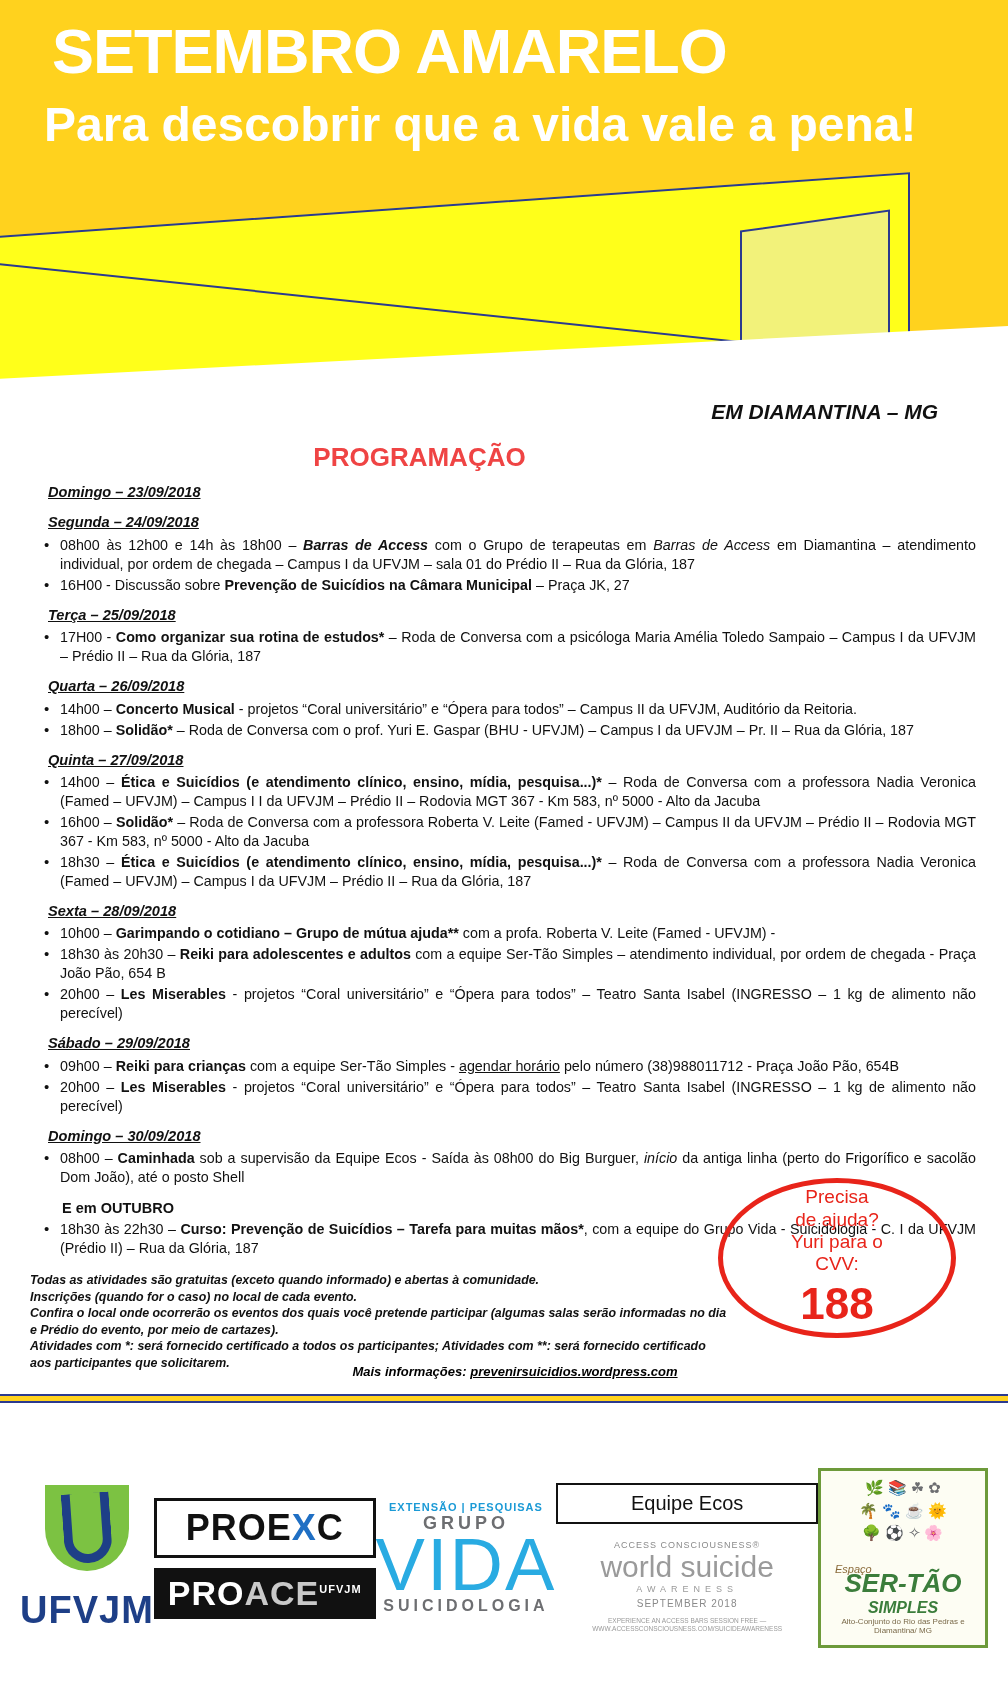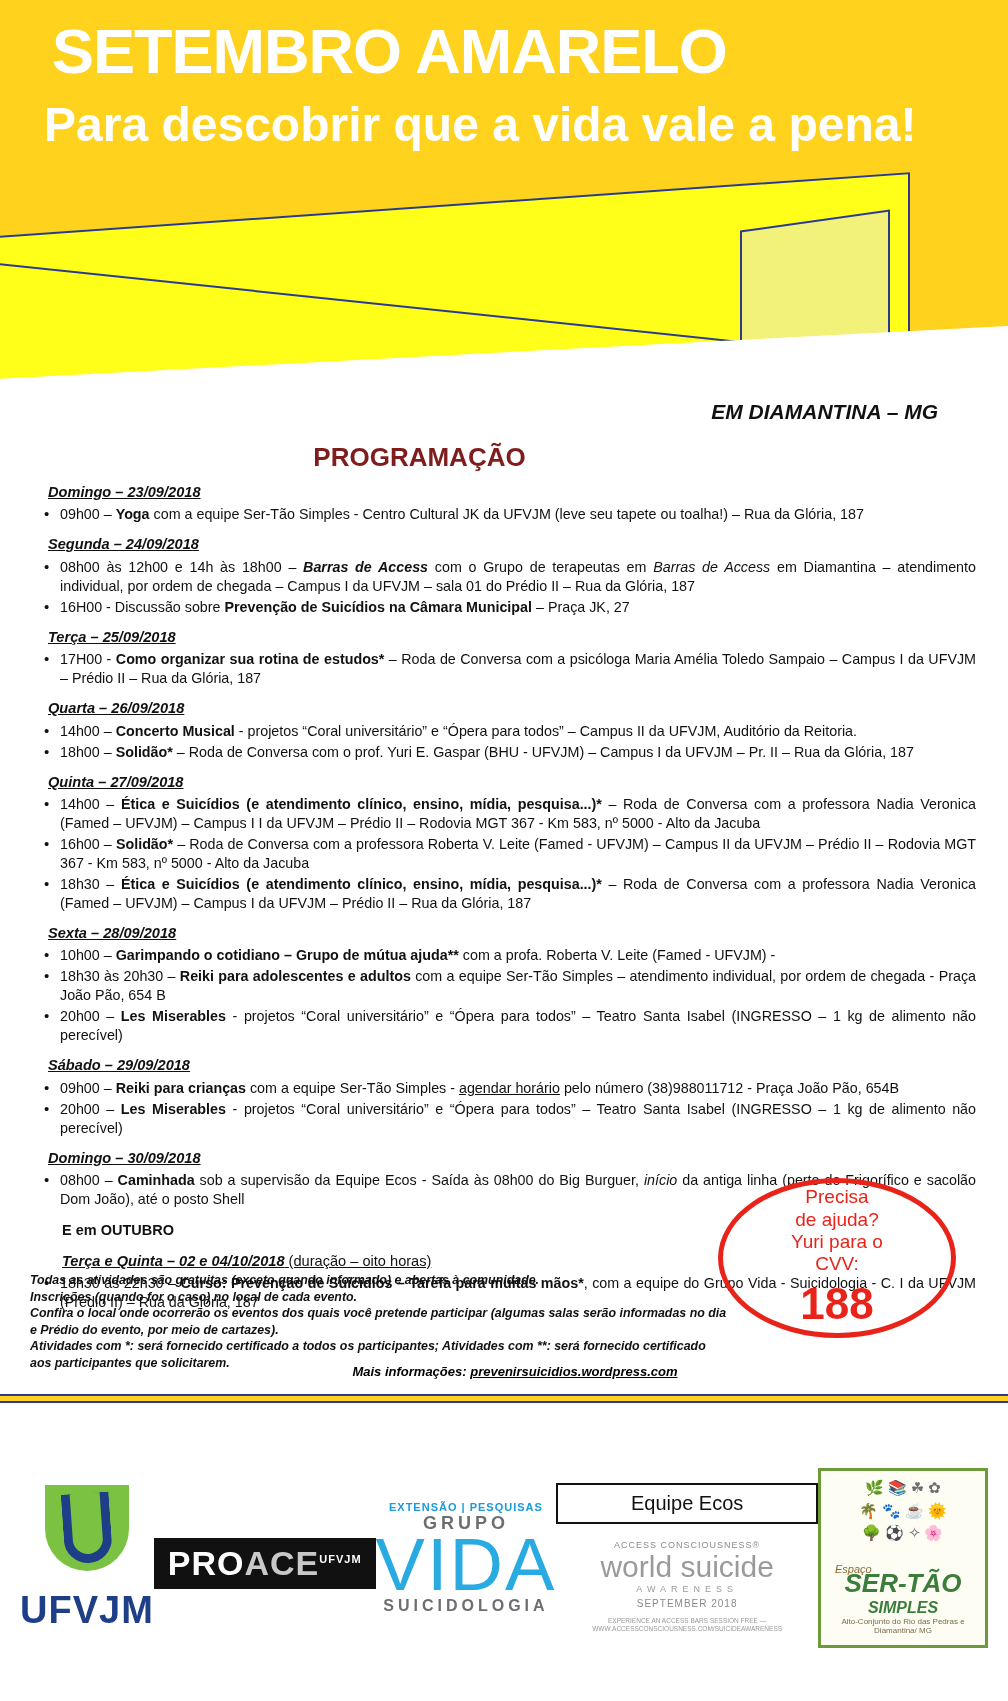--- a/index.html
+++ b/index.html
@@ -59,21 +59,21 @@
   }
 
   .city {
     position:absolute; right:70px; top:400px;
     font-style:italic; font-weight:bold; font-size:21px; color:#111;
   }
 
   
   .prog-title {
     position:absolute; left:0; top:442px; width:839px;
-    text-align:center; font-size:26px; font-weight:bold; color:#7f1d1d;
+    text-align:center; font-size:26px; font-weight:bold; color:#ef4444;
   }
   .content {
     position:absolute; left:36px; top:472px; width:940px;
     font-size:14.3px; color:#111; line-height:1.33;
   }
   .day {
     font-weight:bold; font-style:italic; font-size:14.6px;
     text-decoration:underline; margin:11px 0 3px 12px;
   }
   ul { list-style:none; margin:0; padding:0; }
@@ -194,23 +194,20 @@
   <div class="banner-sub">Para descobrir que a vida vale a pena!</div>
 </div>
 
 <div class="city">EM DIAMANTINA – MG</div>
 
 <div class="prog-title">PROGRAMAÇÃO</div>
 
 <div class="content">
   <div id="days-container">
       <div class="day">Domingo – 23/09/2018</div>
-      <ul>
-        <li>09h00 – <b>Yoga</b> com a equipe Ser-Tão Simples - Centro Cultural JK da UFVJM (leve seu tapete ou toalha!) – Rua da Glória, 187</li>
-      </ul>
       <div class="day">Segunda – 24/09/2018</div>
       <ul>
         <li>08h00 às 12h00 e 14h às 18h00 – <b><i>Barras de Access</i></b> com o Grupo de terapeutas em <i>Barras de Access</i> em Diamantina – atendimento individual, por ordem de chegada  – Campus I da UFVJM – sala 01 do Prédio II – Rua da Glória, 187</li>
         <li>16H00 - Discussão sobre <b>Prevenção de Suicídios na Câmara Municipal</b> – Praça JK, 27</li>
       </ul>
       <div class="day">Terça – 25/09/2018</div>
       <ul>
         <li>17H00 - <b>Como organizar sua rotina de estudos*</b> – Roda de Conversa com a psicóloga Maria Amélia Toledo Sampaio – Campus I da UFVJM –  Prédio II – Rua da Glória, 187</li>
       </ul>
       <div class="day">Quarta – 26/09/2018</div>
@@ -235,23 +232,20 @@
         <li>09h00 – <b>Reiki para crianças</b> com a equipe Ser-Tão  Simples - <u>agendar horário</u> pelo número (38)988011712 - Praça João Pão, 654B</li>
         <li>20h00 – <b>Les Miserables</b> - projetos “Coral universitário” e “Ópera para todos”  – Teatro Santa Isabel (INGRESSO –  1 kg de alimento não perecível)</li>
       </ul>
       <div class="day">Domingo – 30/09/2018</div>
       <ul>
         <li>08h00 – <b>Caminhada</b> sob a supervisão da Equipe Ecos - Saída às 08h00 do Big Burguer, <i>início</i> da antiga linha  (perto do  Frigorífico e sacolão Dom João), até o posto Shell</li>
       </ul>
     </div>
 
   <div class="outubro-head">E em OUTUBRO</div>
-  <div class="day" style="margin-left:26px;">
-    <span>Terça e Quinta – 02 e 04/10/2018</span><span style="font-weight:normal;font-style:normal;text-decoration:none;"> (duração – oito horas)</span>
-  </div>
   <ul id="outubro-items">
       <li>18h30 às 22h30 – <b>Curso: Prevenção de Suicídios – Tarefa para muitas mãos*</b>, com a equipe do Grupo Vida - Suicidologia -  C. I da UFVJM (Prédio II) – Rua da Glória, 187</li>
     </ul>
 </div>
 
 <div class="notes">
   <div>Todas as atividades são gratuitas (exceto quando informado) e abertas à comunidade.</div>
   <div>Inscrições (quando for o caso) no local de cada evento.</div>
   <div>Confira o local onde ocorrerão os eventos dos quais você pretende participar (algumas salas serão informadas no dia e Prédio do evento, por meio de cartazes).</div>
   <div>Atividades com *: será fornecido certificado a todos os participantes; Atividades com **: será fornecido certificado aos participantes que solicitarem.</div>
@@ -275,20 +269,21 @@
 
   <div class="logo">
     <div class="ufvjm-mark">
       <div class="ufvjm-leaf"></div>
       <div class="ufvjm-v"></div>
     </div>
     <div class="ufvjm-text">UFVJM</div>
   </div>
 
   <div class="logo">
+    <div class="proexc"><span>PROE</span><span class="x">X</span><span>C</span></div>
     <div class="proace"><span>PRO</span><span class="ace">ACE</span><span class="tag">UFVJM</span></div>
   </div>
 
   <div class="logo">
     <div class="vida-top">EXTENSÃO | PESQUISAS</div>
     <div class="vida-grupo">GRUPO</div>
     <div class="vida-main">VIDA</div>
     <div class="vida-sub">SUICIDOLOGIA</div>
   </div>
 

